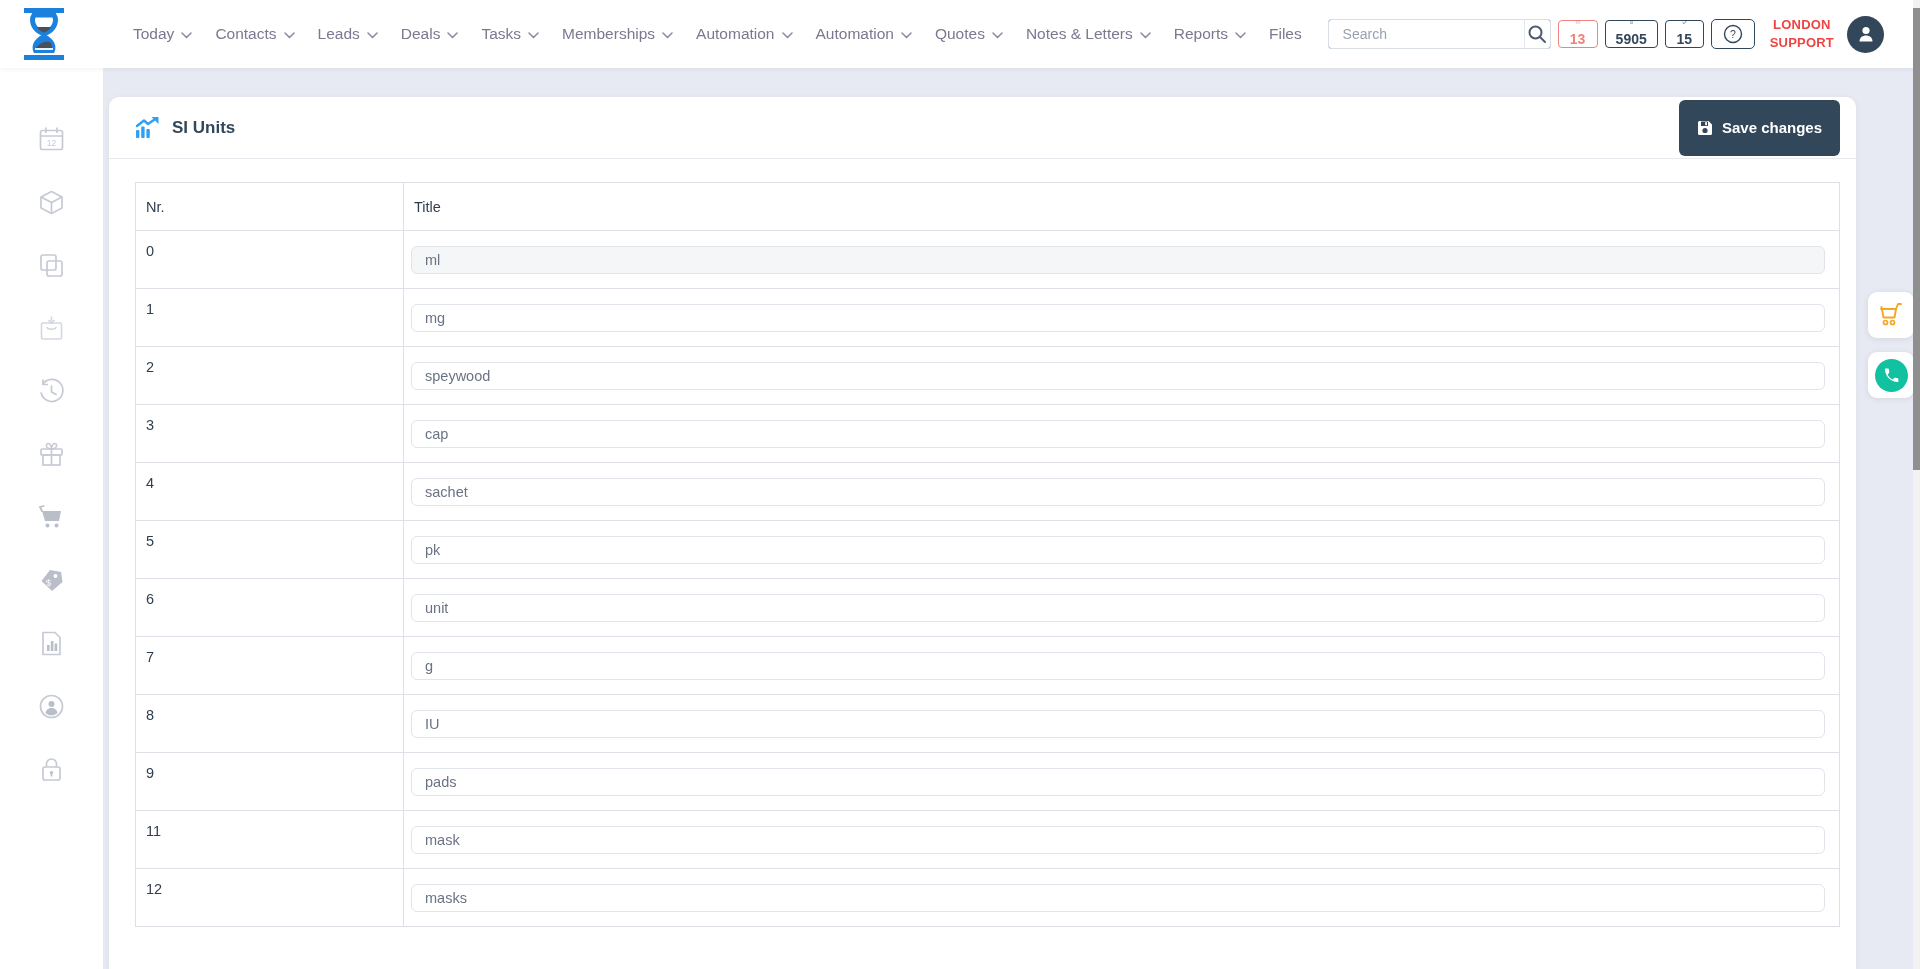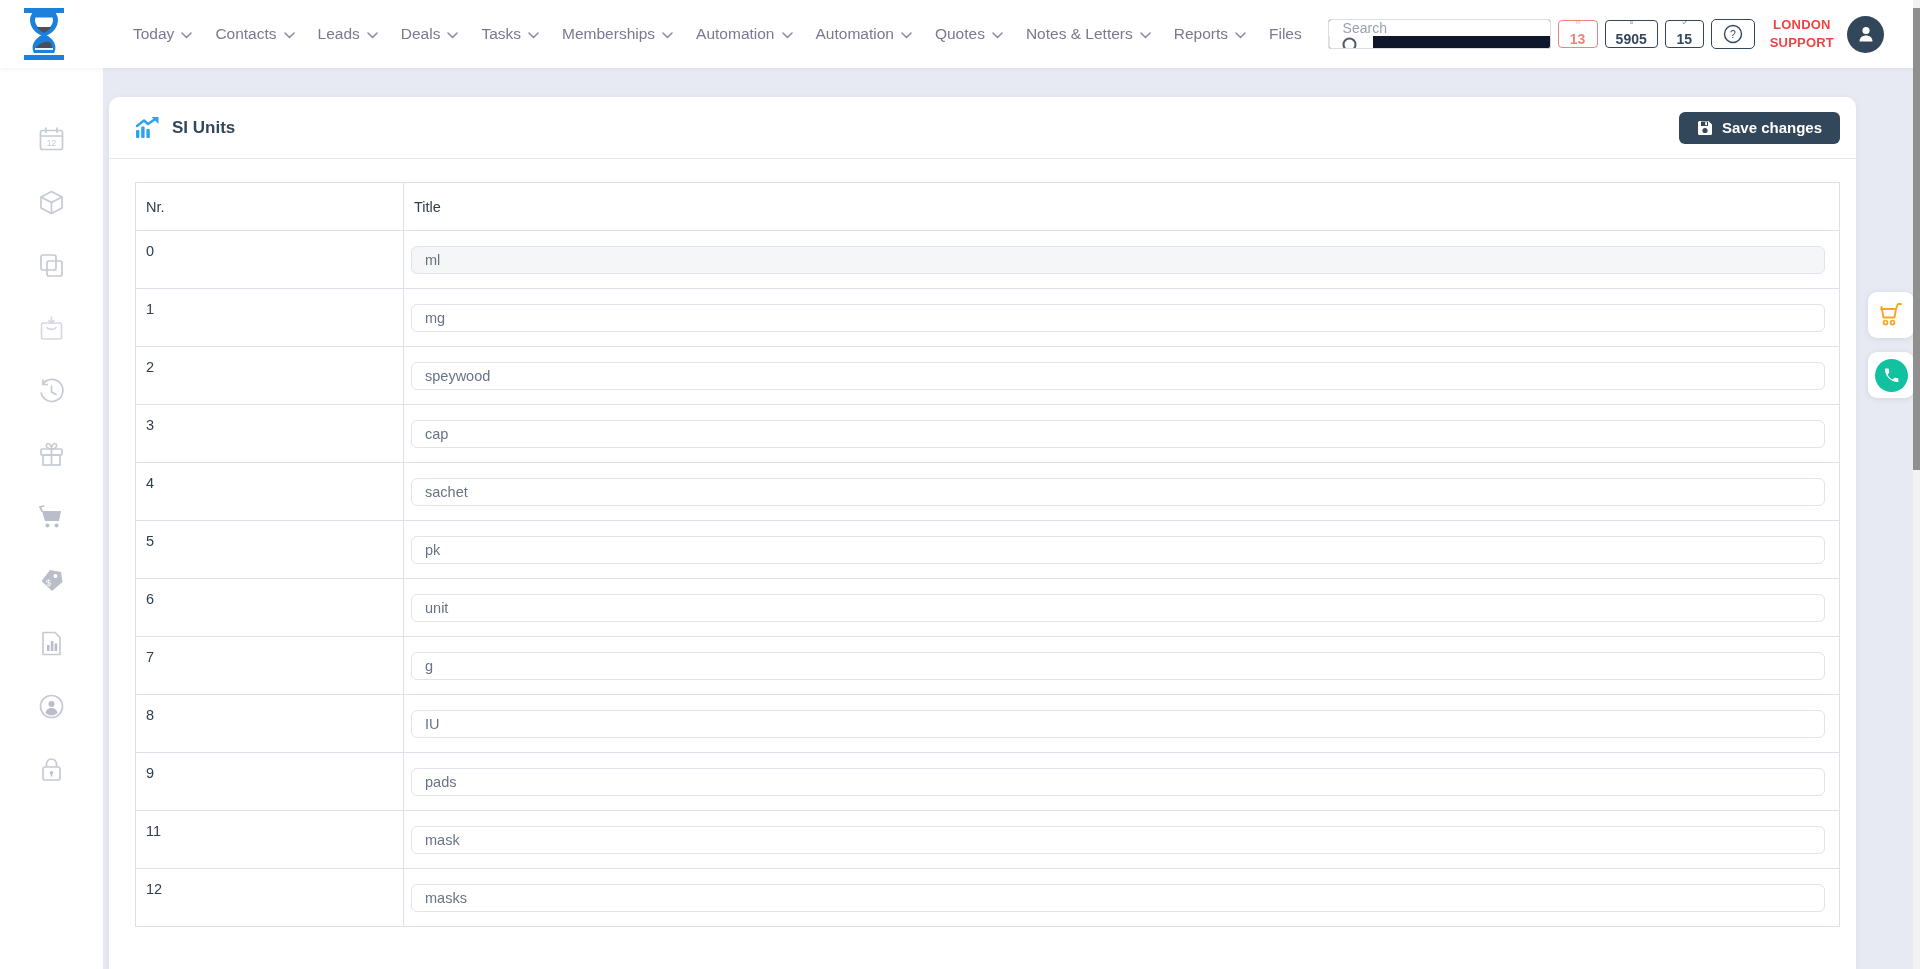--- a/index.html
+++ b/index.html
@@ -16,21 +16,21 @@
     background:#ffffff; display:flex; align-items:center; z-index:20;
     box-shadow:0 1px 4px rgba(40,50,70,.07);
   }
   .logo-wrap { margin-left:22px; width:44px; height:54px; flex:none; }
   .mainnav { display:flex; margin-left:67px; gap:23px; }
   .nav-item { display:flex; align-items:center; gap:7px; cursor:pointer;
     font-size:15.5px; color:#7b7890; white-space:nowrap; }
   .nav-item svg { margin-top:2px; }
   .top-right { margin-left:auto; margin-right:36px; display:flex; align-items:center; gap:7px; }
   .searchbox { width:223px; height:30px; border:1px solid #d9dde4; border-radius:3px;
-    display:flex; align-items:stretch; overflow:hidden; background:#0f172a;flex-direction:column; }
+    display:flex; align-items:stretch; overflow:hidden; background:#0369a1; }
   .searchbox input { flex:1; border:0; outline:none; padding:0 0 0 14px;
     font-family:"Liberation Sans",sans-serif; font-size:14px; color:#33475b; }
   .searchbox input::placeholder { color:#9aa1b2; }
   .search-btn { width:44px; border:0; border-left:1px solid #e3e6ec; background:#fff;
     display:flex; align-items:center; justify-content:center; cursor:pointer; }
   .badge { height:28px; border-radius:4px; display:flex; align-items:center; gap:7px;
     padding:0 10px; background:#fff; cursor:pointer; font-size:14px; font-weight:700;flex-direction:column; }
   .badge.red { border:1px solid #ef837e; color:#ef837e; }
   .badge.navy { border:1px solid #33475b; color:#33475b; }
   .help-btn { width:44px; height:30px; border:1px solid #33475b; border-radius:5px;
@@ -49,21 +49,21 @@
   .main { position:absolute; top:68px; left:89px; width:1817px; height:901px; background:#e7eaf2; }
   .card {
     margin:29px 50px 0 20px; height:calc(100% - 29px); background:#ffffff;
     border-radius:10px 10px 0 0; box-shadow:0 1px 6px rgba(40,50,70,.06);
     display:flex; flex-direction:column; overflow:hidden;
   }
   .card-header { height:62px; flex:none; display:flex; align-items:center;
     padding:0 16px 0 26px; border-bottom:1px solid #e5e8ed; }
   .card-title { display:flex; align-items:center; gap:11px; font-size:17px;
     font-weight:700; color:#33475b; }
-  .save-btn { margin-left:auto; height:32px; background:#33475b; color:#fff; border:0;
+  .save-btn { margin-left:auto; height:56px; background:#33475b; color:#fff; border:0;
     border-radius:6px; padding:0 18px; font-family:"Liberation Sans",sans-serif;
     font-size:15px; font-weight:700; display:flex; align-items:center; gap:9px; cursor:pointer; }
   .table-wrap { padding:23px 16px 0 26px; }
   table.units { width:100%; border-collapse:collapse; }
   table.units th, table.units td { border:1px solid #dde1e7; }
   table.units th { height:48px; text-align:left; font-size:14.5px; font-weight:400;
     color:#2f3e4e; padding-left:10px; }
   th.col-title { padding-left:17px; }
   td.nr { width:268px; vertical-align:top; padding:12px 0 0 10px; font-size:14.5px; color:#2f3e4e; }
   td.tt { height:58px; padding:8px 14px 8px 7px; }

